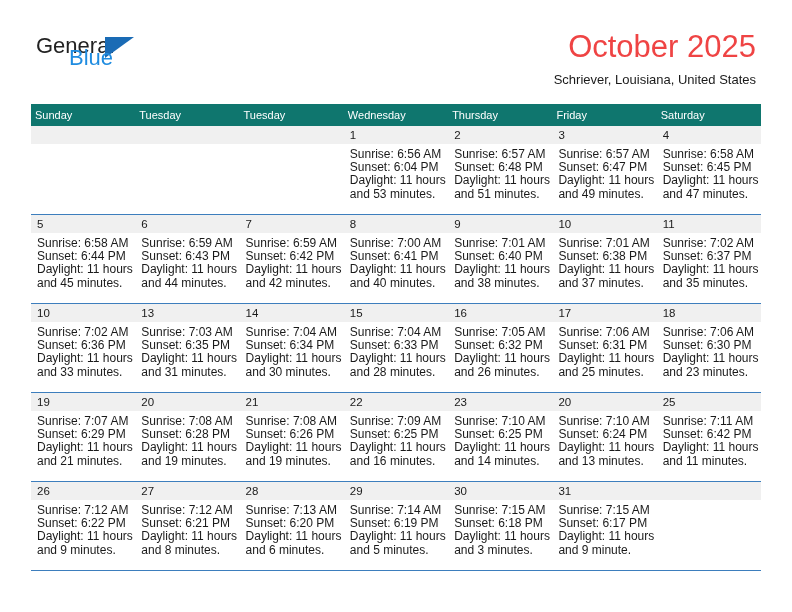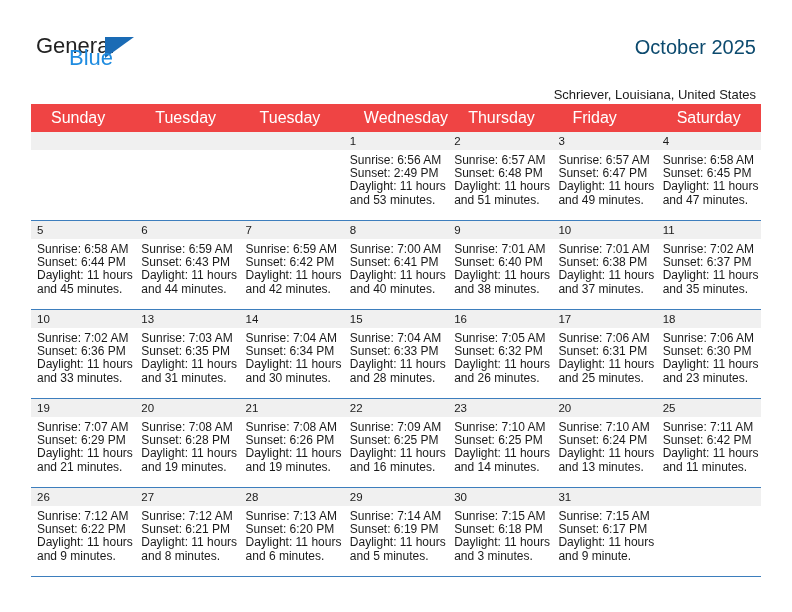--- a/index.html
+++ b/index.html
@@ -64,50 +64,50 @@
     white-space: nowrap;
   }
 
   .title-block {
     position: absolute;
     right: 36px;
     top: 32px;
     text-align: right;
   }
   .cal-title {
-    font-size: 20px;
+    font-size: 31px;
     line-height: 30px;
-    color: #0c4a6e;
+    color: #ef4444;
     font-weight: normal;
     white-space: nowrap;
   }
   .cal-subtitle {
-    margin-top: 25px;
+    margin-top: 10px;
     font-size: 13px;
     line-height: 16px;
     color: #1a1a1a;
     white-space: nowrap;
   }
 
   
   .cal {
     position: absolute;
     left: 31px;
     top: 104px;
     width: 730px;
     border-collapse: collapse;
     table-layout: fixed;
   }
   .cal th {
-    background: #ef4444;
+    background: #0f766e;
     color: #ffffff;
-    font-size: 16px;
+    font-size: 11px;
     font-weight: normal;
     text-align: left;
-    padding: 5px 0 5px 20px;
+    padding: 5px 0 5px 4px;
     height: 11px;
     border: none;
   }
   .cal td {
     width: 104.28px;
     height: 88px;
     vertical-align: top;
     padding: 0;
     border: none;
     border-bottom: 1.5px solid #3d7ebd;
@@ -191,21 +191,21 @@
           <td>
             <div class="cell-inner cell-empty">
               <div class="daynum-band"></div>
             </div>
           </td>
           <td>
             <div class="cell-inner">
               <div class="daynum-band">1</div>
               <div class="cell-body">
                 <div>Sunrise: 6:56 AM</div>
-                <div>Sunset: 2:49 PM</div>
+                <div>Sunset: 6:04 PM</div>
                 <div>Daylight: 11 hours</div>
                 <div>and 53 minutes.</div>
               </div>
             </div>
           </td>
           <td>
             <div class="cell-inner">
               <div class="daynum-band">2</div>
               <div class="cell-body">
                 <div>Sunrise: 6:57 AM</div>

